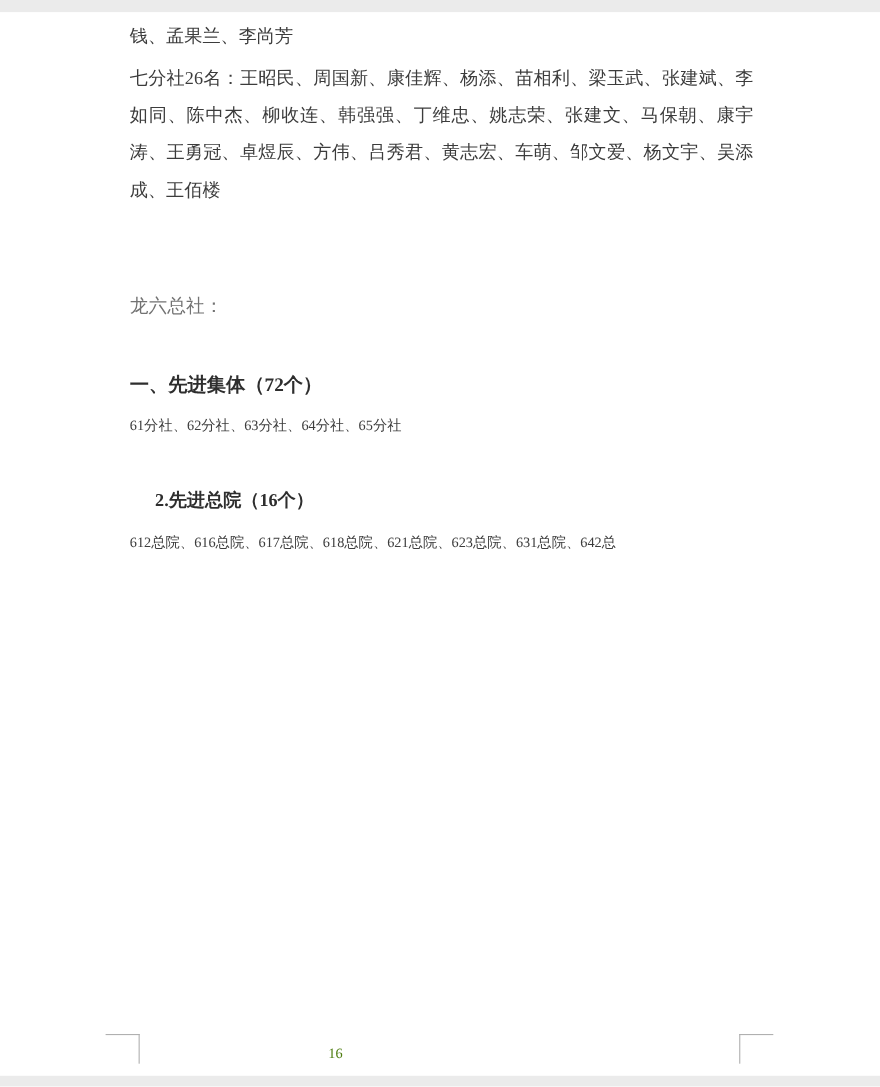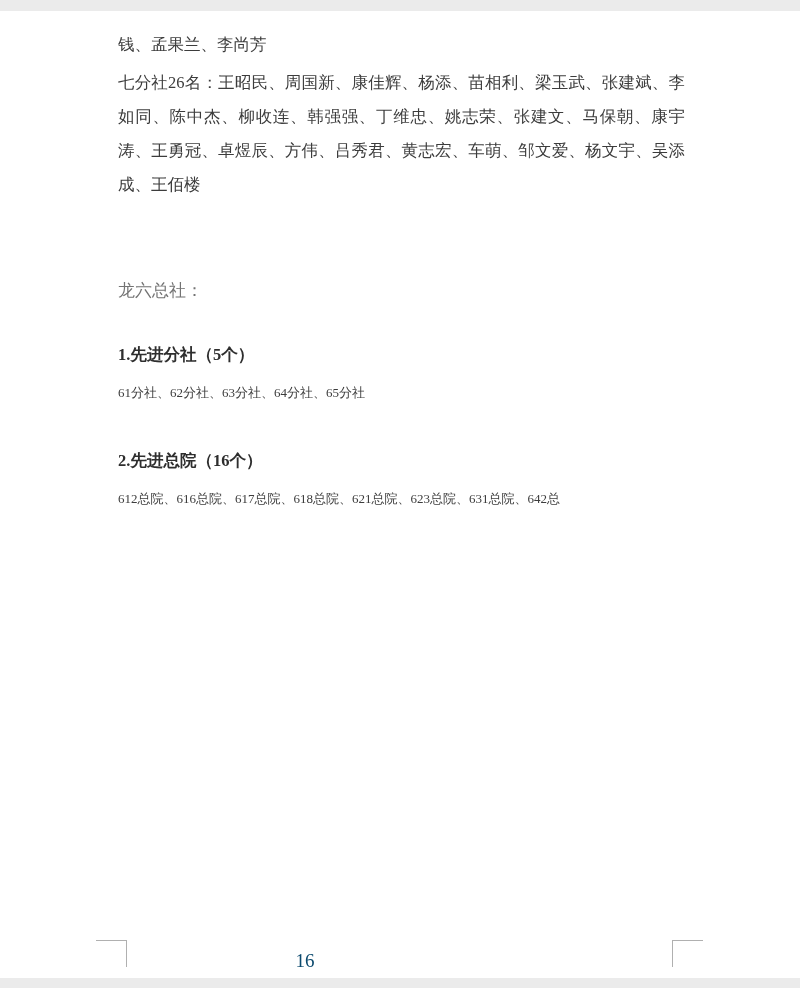--- a/index.html
+++ b/index.html
@@ -23,21 +23,21 @@
     background: #ebebeb;
   }
   .edge-strip.top { top: 0; height: 11px; }
   .edge-strip.bottom { top: 978px; height: 10px; }
 
   .text-column {
     position: absolute;
     left: 118px;
     top: 0;
     width: 567px;
-    padding-top: 28px;
+    padding-top: 16px;
   }
   .text-column p {
     margin: 0;
     padding: 0;
   }
   .p-body {
     font-size: 16.5px;
     line-height: 34px;
     text-align: justify;
     text-justify: inter-ideograph;
@@ -58,21 +58,21 @@
     font-weight: bold;
     color: #2e2e2e;
   }
   .p-subheading-bold {
     margin-top: 30px !important;
     font-size: 16.5px;
     line-height: 34px;
     font-weight: bold;
     color: #2e2e2e;
   }
-  .p-subheading-bold.second { margin-top: 34px !important; }
+  .p-subheading-bold.second { margin-top: 34px !important; margin-left: 23px; }
   .p-list-line {
     margin-top: 4px !important;
     font-size: 13px;
     line-height: 34px;
     text-align: justify;
     text-justify: inter-ideograph;
     color: #3c3c3c;
   }
 
   .corner-mark {
@@ -91,36 +91,36 @@
     top: 940px;
     border-top: 1px solid #b0b0b0;
     border-left: 1px solid #b0b0b0;
   }
   .page-number {
     position: absolute;
     left: 290px;
     top: 950px;
     width: 30px;
     text-align: center;
-    font-size: 19px;
-    color: #0c4a6e;
+    font-size: 13px;
+    color: #4d7c0f;
   }
 </style>
 </head>
 <body>
 
 <div class="page">
 
   <div class="edge-strip top"></div>
 
   <div class="text-column">
     <p class="p-body">钱、孟果兰、李尚芳</p>
     <p class="p-body">七分社26名：王昭民、周国新、康佳辉、杨添、苗相利、梁玉武、张建斌、李如同、陈中杰、柳收连、韩强强、丁维忠、姚志荣、张建文、马保朝、康宇涛、王勇冠、卓煜辰、方伟、吕秀君、黄志宏、车萌、邹文爱、杨文宇、吴添成、王佰楼</p>
     <p class="p-section-title">龙六总社：</p>
-    <p class="p-subheading-bold">1.先进分社（5个）</p>
+    <p class="p-heading-bold">一、先进集体（72个）</p>
     <p class="p-list-line">61分社、62分社、63分社、64分社、65分社</p>
     <p class="p-subheading-bold second">2.先进总院（16个）</p>
     <p class="p-list-line">612总院、616总院、617总院、618总院、621总院、623总院、631总院、642总</p>
   </div>
 
   <div class="corner-mark left"></div>
   <div class="corner-mark right"></div>
 
   <div class="page-number">16</div>
 

